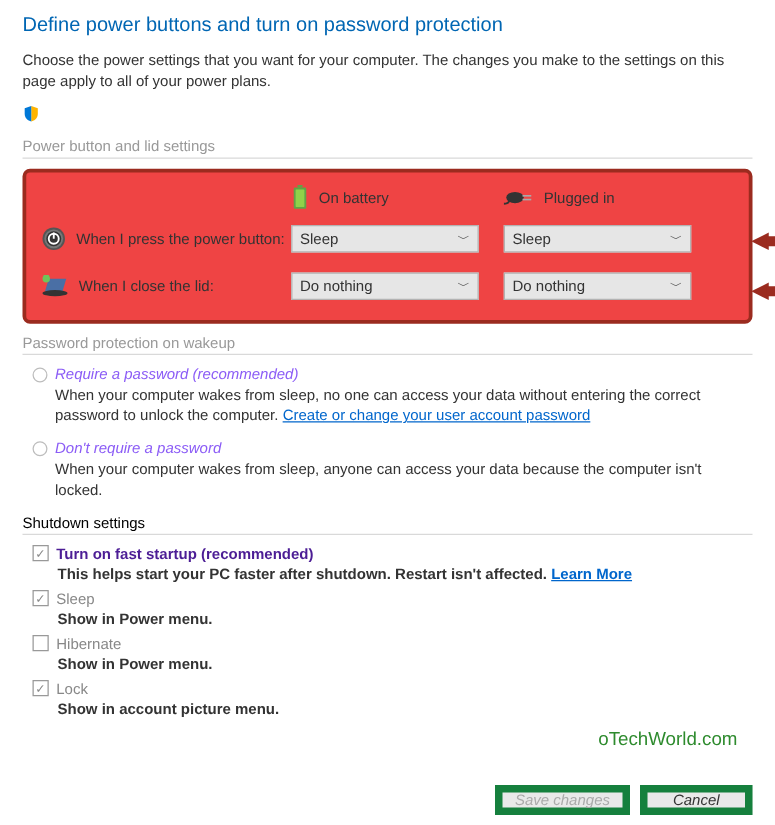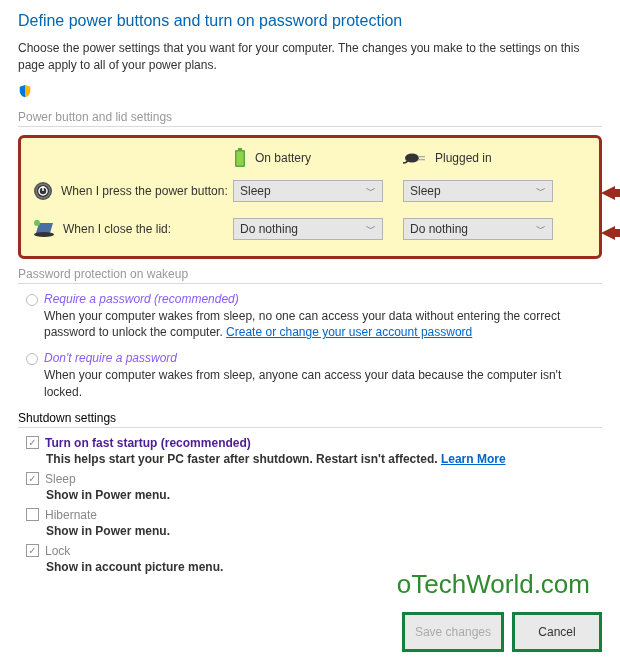--- a/index.html
+++ b/index.html
@@ -33,21 +33,21 @@
   .group-label { color: #000000; margin: 8px 0 2px 0; }
   .group-label.dim { color: #999; }
   hr.sep { border: none; border-top: 1px solid #d9d9d9; margin: 2px 0 8px 0; }
 
   
   .highlight-box {
     border: 3px solid #9b2b1f;
     border-radius: 6px;
     padding: 10px 12px 16px 12px;
     margin: 8px 0 6px 0;
-    background: #fef9c3;
+    background: #ef4444;
     position: relative;
   }
   .col-headers { display: flex; align-items: center; margin-bottom: 12px; padding-left: 200px; }
   .col-head { display: flex; align-items: center; gap: 8px; width: 170px; }
   .battery-icon svg, .plug-icon svg, .power-icon svg, .lid-icon svg { display:block; }
   .row { display: flex; margin-bottom: 16px; }
   .row:last-child { margin-bottom: 0; }
   .row-label { display: flex; align-items: center; gap: 8px; width: 200px; }
   .dropdown {
     width: 150px;
@@ -103,32 +103,32 @@
     display: flex; align-items: center; justify-content: center;
     font-size: 10px; color: #888; flex-shrink:0;
   }
   .cb.checked::after { content: "✓"; }
   .bold-dim { font-weight: 600; color: #4c1d95; }
   .label-dim { color: #888; }
 
   
   .footer { position: absolute; bottom: 8px; right: 18px; display: flex; gap: 8px; }
   .btn {
-    min-width: 90px; height: 40px; border: 3px solid #15803d;
+    min-width: 90px; height: 24px; border: 6px solid #15803d;
     background: #e9e9e9; display: flex; align-items: center; justify-content: center;
-    font-size: 12px; padding: 0 10px; cursor: pointer;
+    font-size: 12px; padding: 0 10px; cursor: pointer; font-style: italic;
   }
   .btn.disabled { color: #aaa; cursor: default; }
 
   .watermark {
     position: absolute;
     bottom: 60px; right: 30px;
     color: #2e8b2e;
     font-family: "Comic Sans MS", cursive, sans-serif;
-    font-size: 26px;
+    font-size: 15px;
     font-weight: 500;
   }
 </style>
 </head>
 <body>
 
 <div class="page-title">Define power buttons and turn on password protection</div>
 <div class="intro">Choose the power settings that you want for your computer. The changes you make to the settings on this page apply to all of your power plans.</div>
 
 <div class="admin-link">

